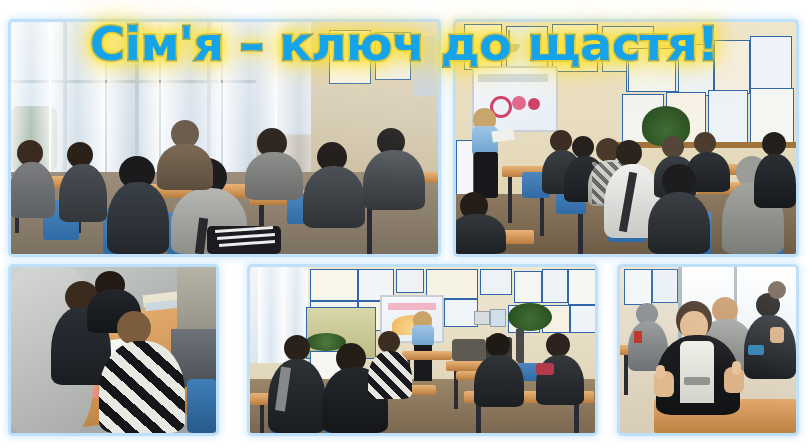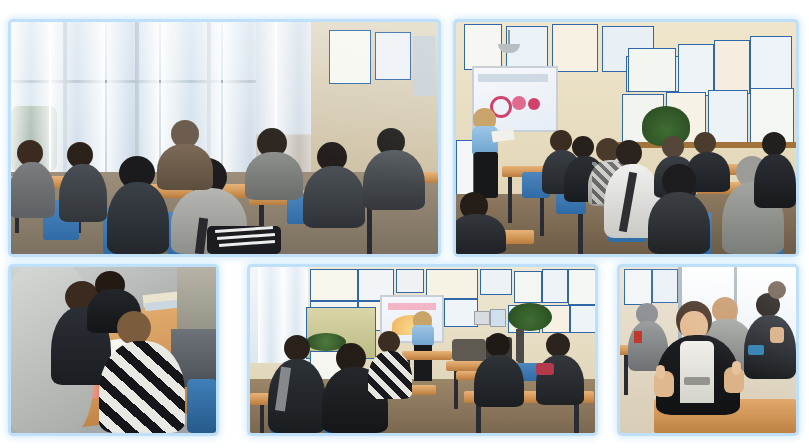--- a/index.html
+++ b/index.html
@@ -390,14 +390,17 @@
       <div style="position:absolute;left:64px;top:110px;width:26px;height:8px;background:#3a3a3c;opacity:.45;border-radius:2px;"></div>
 
       <div style="position:absolute;left:34px;top:104px;width:20px;height:26px;background:#e0b88d;border-radius:8px 8px 6px 6px;"></div>
       <div style="position:absolute;left:36px;top:98px;width:9px;height:14px;background:#e7c29a;border-radius:5px;"></div>
       <div style="position:absolute;left:104px;top:100px;width:20px;height:26px;background:#dcb288;border-radius:8px 8px 6px 6px;"></div>
       <div style="position:absolute;left:112px;top:94px;width:9px;height:14px;background:#e7c29a;border-radius:5px;"></div>
       <div style="position:absolute;inset:0;background:linear-gradient(210deg,rgba(255,255,255,.22),rgba(255,255,255,0) 55%);"></div>
     </div>
   </div>
 
+  <div id="headline">
+    <span class="glow">Сім'я – ключ до щастя!</span>
+  </div>
 
 </div>
 
 </body></html>

